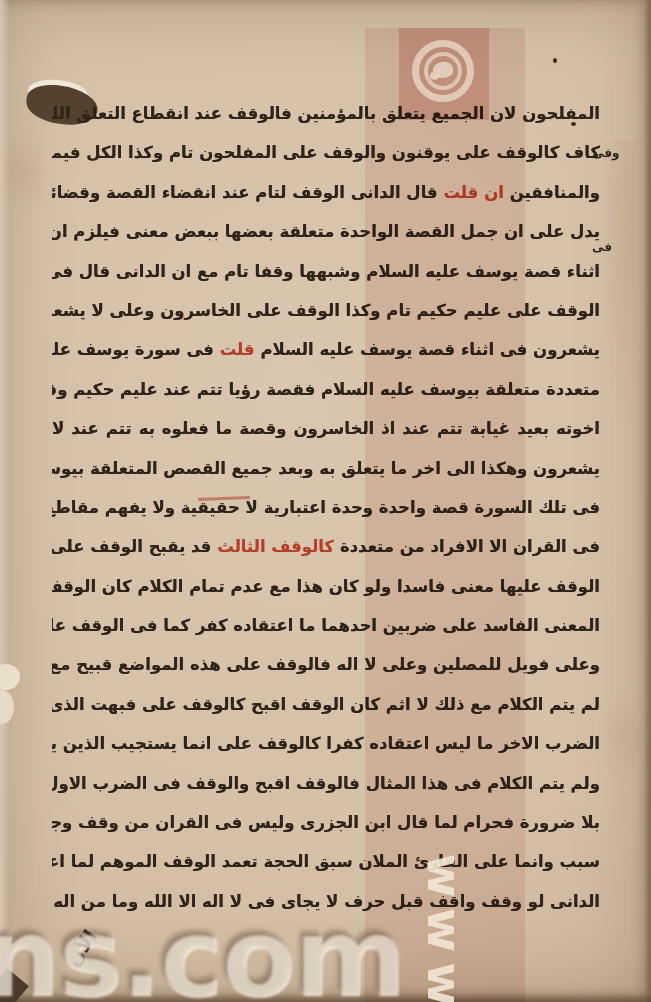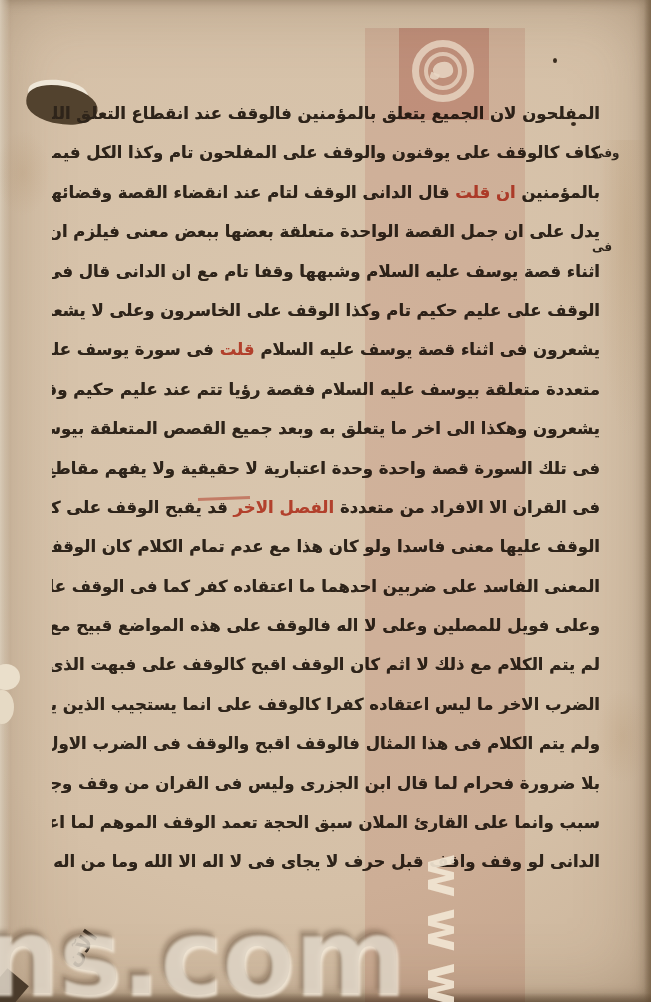--- a/index.html
+++ b/index.html
@@ -89,29 +89,30 @@
   <div class="corner-bl-dark"></div>
   <div class="stain-right-streak"></div>
   <div class="stain-left"></div>
   <div class="stain-right-low"></div>
   <div class="speck-1"></div>
   <div class="speck-2"></div>
 
   <div class="text-block">
       <div class="line"><span class="ink">المفلحون لان الجميع يتعلق بالمؤمنين فالوقف عند انقطاع التعلق اللفظي قبله</span></div>
       <div class="line"><span class="ink">كاف كالوقف على يوقنون والوقف على المفلحون تام وكذا الكل فيما يتعلق بالكفار</span></div>
-      <div class="line"><span class="ink">بالمؤمنين </span><span class="red">ان قلت</span><span class="ink"> قال الدانى الوقف لتام عند انقضاء القصة وقضائها وهذا</span></div>
+      <div class="line"><span class="ink">والمنافقين </span><span class="red">ان قلت</span><span class="ink"> قال الدانى الوقف لتام عند انقضاء القصة وقضائها وهذا</span></div>
       <div class="line"><span class="ink">يدل على ان جمل القصة الواحدة متعلقة بعضها ببعض معنى فيلزم ان لا يكون فى</span></div>
       <div class="line"><span class="ink">اثناء قصة يوسف عليه السلام وشبهها وقفا تام مع ان الدانى قال فى سورة يوسف</span></div>
       <div class="line"><span class="ink">الوقف على عليم حكيم تام وكذا الوقف على الخاسرون وعلى لا يشعرون ومع ان هذا</span></div>
       <div class="line"><span class="ink">يشعرون فى اثناء قصة يوسف عليه السلام </span><span class="red">قلت</span><span class="ink"> فى سورة يوسف عليه السلام قصص</span></div>
       <div class="line"><span class="ink">متعددة متعلقة بيوسف عليه السلام فقصة رؤيا تتم عند عليم حكيم وقصة تدبير</span></div>
+      <div class="line"><span class="ink">اخوته بعيد غيابة تتم عند اذ الخاسرون وقصة ما فعلوه به تتم عند لا</span></div>
       <div class="line"><span class="ink">يشعرون وهكذا الى اخر ما يتعلق به وبعد جميع القصص المتعلقة بيوسف عليه السلام</span></div>
       <div class="line"><span class="ink">فى تلك السورة قصة واحدة وحدة اعتبارية لا حقيقية ولا يفهم مقاطع القصص</span></div>
-      <div class="line"><span class="ink">فى القران الا الافراد من متعددة </span><span class="red">الفصل الاخر</span><span class="ink"> قد يقبح الوقف على كلمة لا يتم</span></div>
+      <div class="line"><span class="ink">فى القران الا الافراد من متعددة </span><span class="red">كالوقف الثالث</span><span class="ink"> قد يقبح الوقف على كلمة لا يتم</span></div>
       <div class="line"><span class="ink">الوقف عليها معنى فاسدا ولو كان هذا مع عدم تمام الكلام كان الوقف اقبح وذلك</span></div>
       <div class="line"><span class="ink">المعنى الفاسد على ضربين احدهما ما اعتقاده كفر كما فى الوقف على لا تقربوا الصلوة</span></div>
       <div class="line"><span class="ink">وعلى فويل للمصلين وعلى لا اله فالوقف على هذه المواضع قبيح مع تمام الكلام فان</span></div>
       <div class="line"><span class="ink">لم يتم الكلام مع ذلك لا اثم كان الوقف اقبح كالوقف على فبهت الذى كفر والله </span></div>
       <div class="line"><span class="ink">الضرب الاخر ما ليس اعتقاده كفرا كالوقف على انما يستجيب الذين يسمعون والموتى</span></div>
       <div class="line"><span class="ink">ولم يتم الكلام فى هذا المثال فالوقف اقبح والوقف فى الضرب الاول ان كان عمدا</span></div>
       <div class="line"><span class="ink">بلا ضرورة فحرام لما قال ابن الجزرى وليس فى القران من وقف وجب حرام غير ماله</span></div>
       <div class="line"><span class="ink">سبب وانما على القارئ الملان سبق الحجة تعمد الوقف الموهم لما اعتقاده كفر وقال</span></div>
       <div class="line"><span class="ink">الدانى لو وقف واقف قبل حرف لا يجاى فى لا اله الا الله وما من اله الا الله ولا اله</span></div>
     </div>

